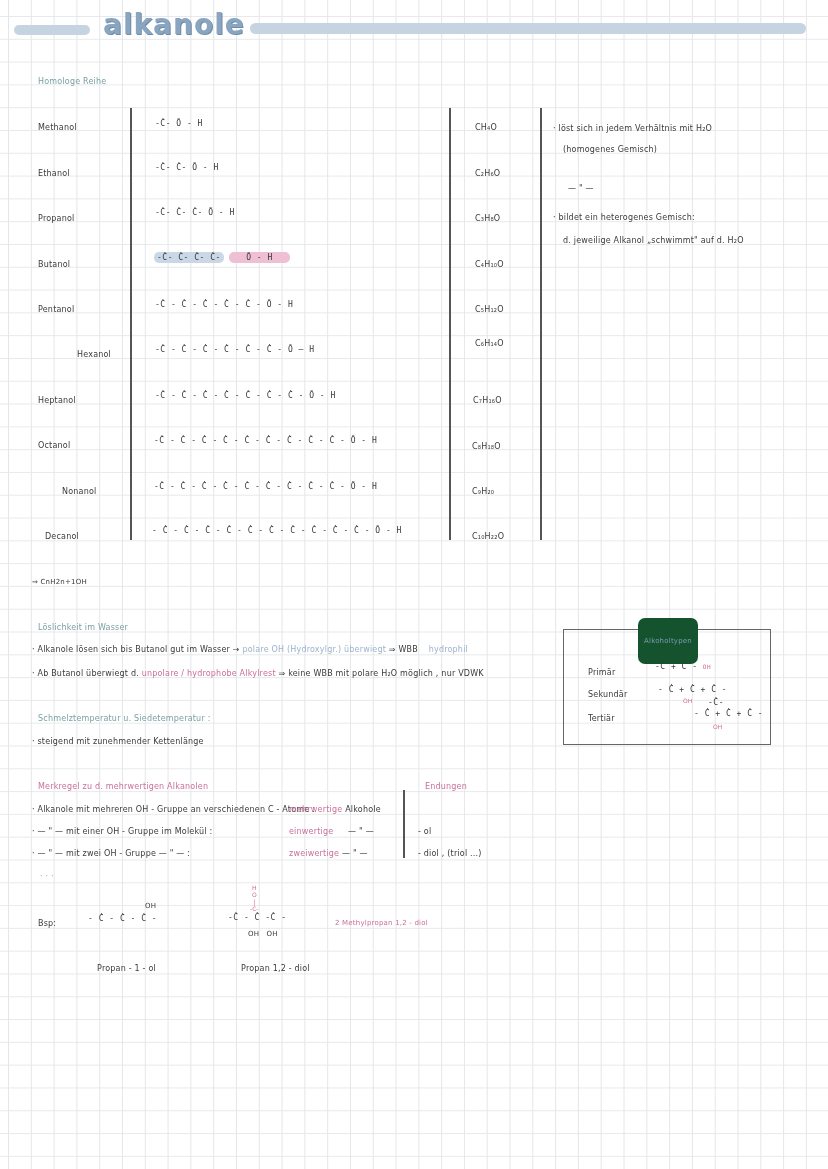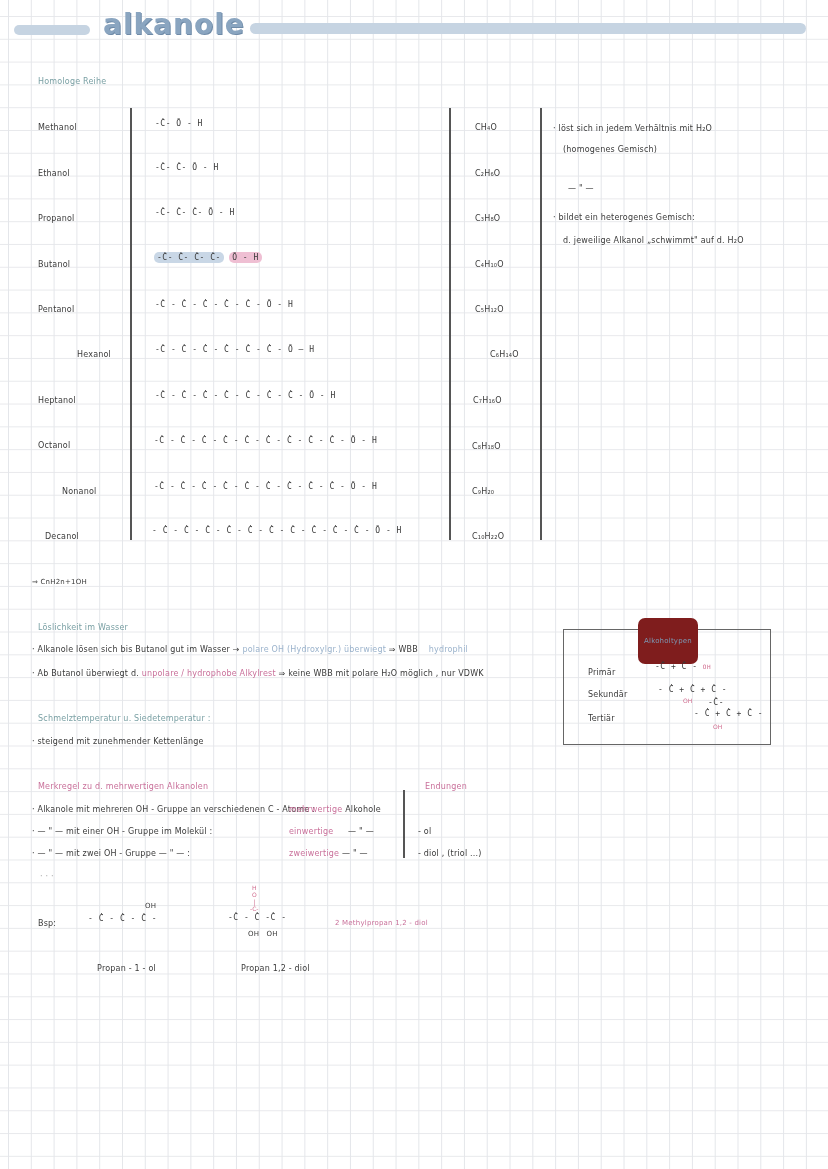--- a/index.html
+++ b/index.html
@@ -19,23 +19,23 @@
   .hand-sm { font-size: 7px; }
   .teal { color: #7aa0a4; }
   .pink { color: #c9709a; }
   .blue { color: #9bb3cc; }
   .title-bar-left { left: 14px; top: 25px; width: 76px; height: 10px; background: #c6d4e2; border-radius: 6px; }
   .title-bar-right { left: 250px; top: 23px; width: 556px; height: 11px; background: #c6d4e2; border-radius: 6px; }
   .title { left: 103px; top: 8px; font-family: "DejaVu Sans", sans-serif; font-size: 28px; font-weight: bold; color: #8aa5c0; letter-spacing: 1px; text-shadow: 1px 1px 0 #6f8ba8; }
   .vline { position: absolute; width: 2px; background: #555; }
   .struct { font-family: "DejaVu Sans Mono", monospace; font-size: 8px; color: #3a3a3a; letter-spacing: 0.5px; }
   .hl-blue { background: #c9d7e6; border-radius: 5px; padding: 1px 3px; }
-  .hl-pink { background: #efbfd3; border-radius: 5px; padding: 1px 3px; }
+  .hl-pink { background: #efbfd3; border-radius: 5px; padding: 1px 17px; }
   .box { position: absolute; left: 563px; top: 629px; width: 206px; height: 114px; border: 1.5px solid #666; }
-  .pill { background: #7f1d1d; border-radius: 7px; padding: 19px 6px; color: #7c99b4; font-size: 7px; }
+  .pill { background: #14532d; border-radius: 7px; padding: 19px 6px; color: #7c99b4; font-size: 7px; }
   .small-pink { color: #d06d8f; font-size: 6px; }
 </style>
 </head>
 <body>
 
 <div class="abs title-bar-left"></div>
 <div class="abs title">alkanole</div>
 <div class="abs title-bar-right"></div>
 
 <div class="abs hand teal" style="left:38px; top:77px;">Homologe Reihe</div>
@@ -68,21 +68,21 @@
   <div class="abs hand" style="left:475px; top:260px;">C₄H₁₀O</div>
 </div>
 <div>
   <div class="abs hand" style="left:38px; top:305px;">Pentanol</div>
   <div class="abs struct" style="left:155px; top:300px;">-Ċ - Ċ - Ċ - Ċ - Ċ - Ō - H</div>
   <div class="abs hand" style="left:475px; top:305px;">C₅H₁₂O</div>
 </div>
 <div>
   <div class="abs hand" style="left:38px; top:350px;margin-left:39px;">Hexanol</div>
   <div class="abs struct" style="left:155px; top:345px;">-Ċ - Ċ - Ċ - Ċ - Ċ - Ċ - Ō — H</div>
-  <div class="abs hand" style="left:475px; top:350px;margin-left:15px;">C₆H₁₄O</div>
+  <div class="abs hand" style="left:475px; top:339px;">C₆H₁₄O</div>
 </div>
 <div>
   <div class="abs hand" style="left:38px; top:396px;">Heptanol</div>
   <div class="abs struct" style="left:155px; top:391px;">-Ċ - Ċ - Ċ - Ċ - Ċ - Ċ -  Ċ - Ō - H</div>
   <div class="abs hand" style="left:473px; top:396px;">C₇H₁₆O</div>
 </div>
 <div>
   <div class="abs hand" style="left:38px; top:441px;">Octanol</div>
   <div class="abs struct" style="left:154px; top:436px;">-Ċ  - Ċ - Ċ - Ċ - Ċ - Ċ - Ċ - Ċ - Ċ  - Ō - H</div>
   <div class="abs hand" style="left:472px; top:442px;">C₈H₁₈O</div>

